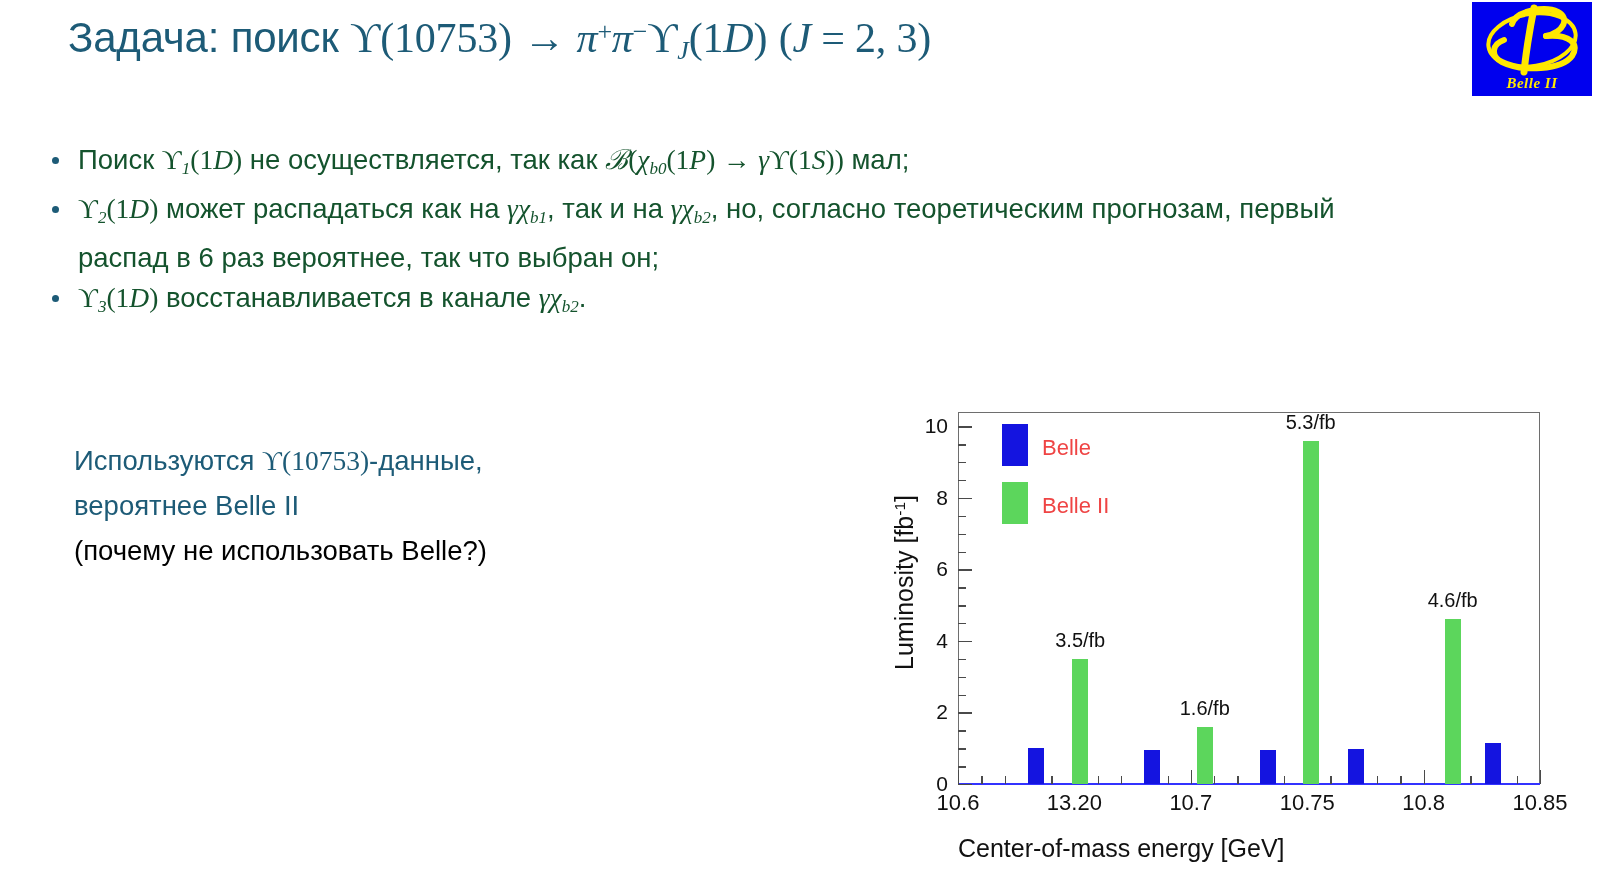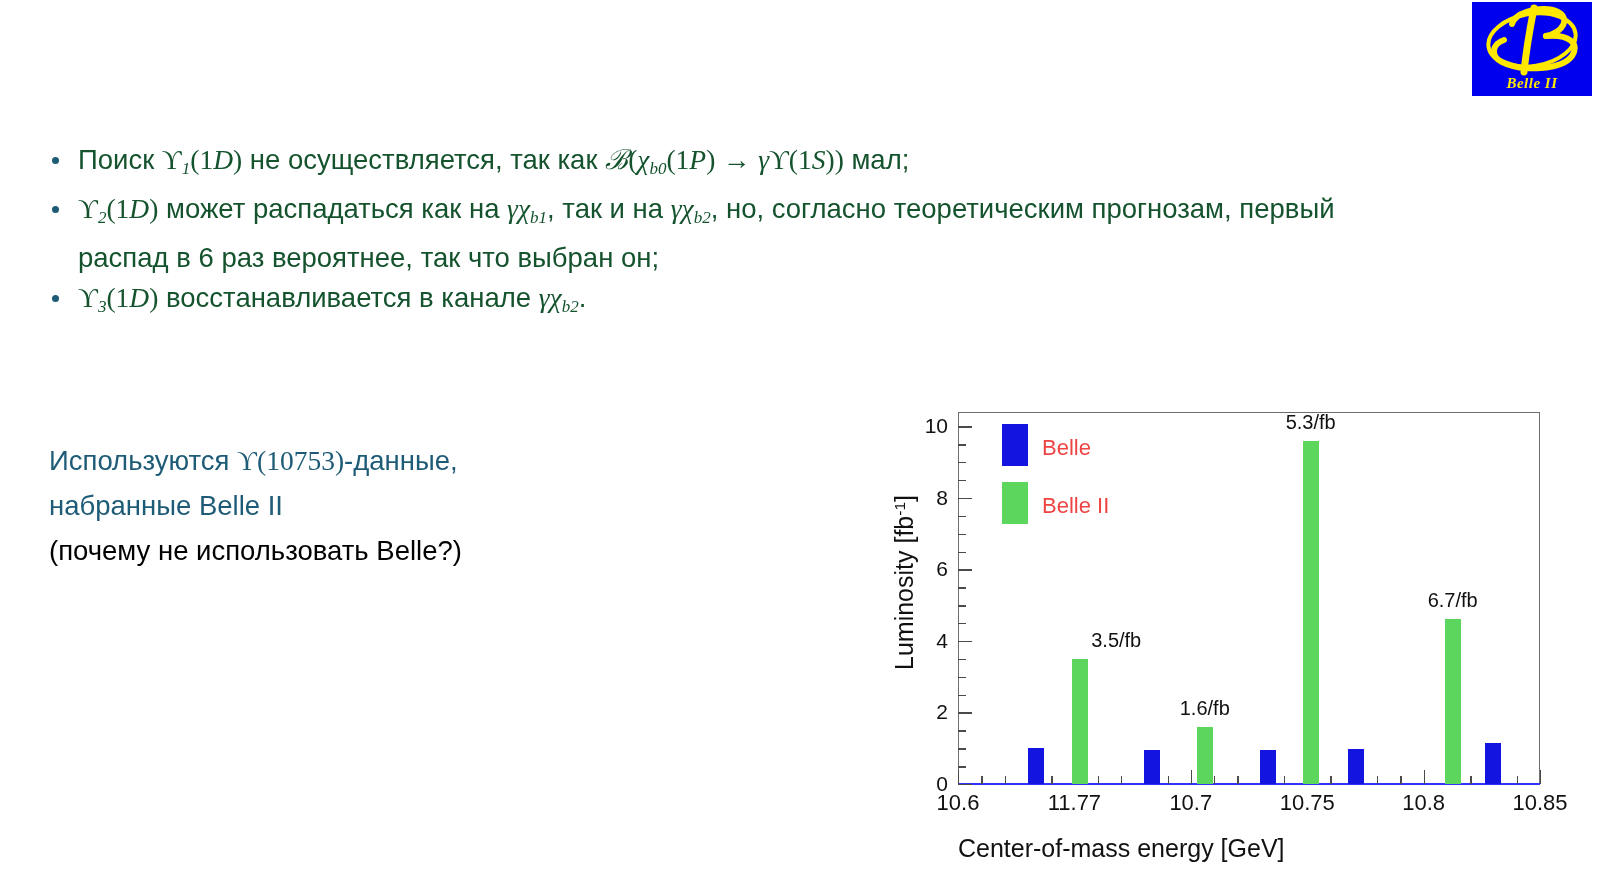--- a/index.html
+++ b/index.html
@@ -59,21 +59,21 @@
   .bullet { position: relative; padding-left: 52px; margin: 0; }
   .bullet .dot {
     position: absolute; left: 26px; top: 0.62em;
     width: 7px; height: 7px; border-radius: 50%;
     background: #1d5b77;
   }
 
   
   .para {
     position: absolute;
-    left: 49px; top: 438px;
+    left: 74px; top: 438px;
     font-size: 27.5px;
     line-height: 45px;
     color: #1d5b77;
     white-space: nowrap;
   }
   .para .blackline { color: #000000; }
 
   
   .chart-wrap {
     position: absolute;
@@ -159,20 +159,25 @@
     position: absolute; left: 40px; top: 11px;
     font-size: 22px; font-weight: normal; color: #ef4444;
     white-space: nowrap;
   }
 </style>
 </head>
 <body>
 
 <div id="slide">
 
+  <div class="title">
+    Задача: поиск <span class="mathrm">ϒ(10753)</span> →
+    <span class="mathit">π</span><sup class="m">+</sup><span class="mathit">π</span><sup class="m">−</sup><span class="mathrm">ϒ</span><sub class="m">J</sub><span class="mathrm">(1<span class="mathit">D</span>)</span>
+    <span class="mathrm">(<span class="mathit">J</span> = 2, 3)</span>
+  </div>
 
   <div class="logo">
     <svg width="120" height="84" viewBox="0 0 120 84">
 
       <g fill="none" stroke="#ffe800" stroke-width="6" stroke-linecap="round">
         <path d="M40 24 C 44 10, 74 6, 86 12 C 98 18, 92 32, 74 36"></path>
         <path d="M74 36 C 98 34, 108 44, 100 56 C 90 70, 50 72, 30 62 C 18 56, 20 44, 32 40"></path>
         <path d="M62 8 C 58 28, 54 52, 52 72" stroke-width="7"></path>
       </g>
       <ellipse cx="60" cy="40" rx="44" ry="26" fill="none" stroke="#ffe800" stroke-width="4" transform="rotate(-9 60 40)"></ellipse>
@@ -202,21 +207,21 @@
       <span class="dot"></span>
       <span class="mathrm">ϒ</span><sub class="m">3</sub><span class="mathrm">(1<span class="mathit">D</span>)</span>
       восстанавливается в канале <span class="mathit">γχ</span><sub class="m">b2</sub>.
     </p>
   </div>
 
   <div class="para">
     <div>
       Используются <span class="mathrm">ϒ(10753)</span>-данные,
     </div>
-    <div>набранные Belle II</div>
+    <div>вероятнее Belle II</div>
     <div class="blackline">(почему не использовать Belle?)</div>
   </div>
 
   <div class="chart-wrap">
     <div class="plot-frame"></div>
     <div class="axis-zero"></div>
 
     <div id="ticks-layer">
         <div class="ytick" style="left: 96px; top: 412px; width: 14px;"></div>
         <div class="ytick-label" style="top: 412px; left: 52px;">0</div>
@@ -241,21 +246,21 @@
         <div class="ytick" style="left: 96px; top: 215.269px; width: 8px;"></div>
         <div class="ytick" style="left: 96px; top: 179.5px; width: 8px;"></div>
         <div class="ytick" style="left: 96px; top: 161.615px; width: 8px;"></div>
         <div class="ytick" style="left: 96px; top: 143.731px; width: 8px;"></div>
         <div class="ytick" style="left: 96px; top: 107.962px; width: 8px;"></div>
         <div class="ytick" style="left: 96px; top: 90.0769px; width: 8px;"></div>
         <div class="ytick" style="left: 96px; top: 72.1923px; width: 8px;"></div>
         <div class="xtick" style="left: 96px; top: 398px; height: 14px;"></div>
         <div class="xtick-label" style="left: 96px; top: 418px;">10.6</div>
         <div class="xtick" style="left: 212.4px; top: 398px; height: 14px;"></div>
-        <div class="xtick-label" style="left: 212.4px; top: 418px;">11.77</div>
+        <div class="xtick-label" style="left: 212.4px; top: 418px;">13.20</div>
         <div class="xtick" style="left: 328.8px; top: 398px; height: 14px;"></div>
         <div class="xtick-label" style="left: 328.8px; top: 418px;">10.7</div>
         <div class="xtick" style="left: 445.2px; top: 398px; height: 14px;"></div>
         <div class="xtick-label" style="left: 445.2px; top: 418px;">10.75</div>
         <div class="xtick" style="left: 561.6px; top: 398px; height: 14px;"></div>
         <div class="xtick-label" style="left: 561.6px; top: 418px; text-align: right;">10.8</div>
         <div class="xtick" style="left: 678px; top: 398px; height: 14px;"></div>
         <div class="xtick-label" style="left: 678px; top: 418px;">10.85</div>
         <div class="xtick" style="left: 119.28px; top: 404px; height: 8px;"></div>
         <div class="xtick" style="left: 142.56px; top: 404px; height: 8px;"></div>
@@ -278,27 +283,27 @@
         <div class="xtick" style="left: 631.44px; top: 404px; height: 8px;"></div>
         <div class="xtick" style="left: 654.72px; top: 404px; height: 8px;"></div>
       </div>
     <div id="bars-layer">
         <div class="bar belle" style="left: 165.988px; top: 376.231px; width: 16px; height: 35.7692px;"></div>
         <div class="bar belle" style="left: 282.388px; top: 378.019px; width: 16px; height: 33.9808px;"></div>
         <div class="bar belle" style="left: 397.624px; top: 378.019px; width: 16px; height: 33.9808px;"></div>
         <div class="bar belle" style="left: 486.088px; top: 376.946px; width: 16px; height: 35.0538px;"></div>
         <div class="bar belle" style="left: 623.44px; top: 370.865px; width: 16px; height: 41.1346px;"></div>
         <div class="bar belle2" style="left: 210.22px; top: 286.808px; width: 16px; height: 125.192px;"></div>
-        <div class="bar-label" style="left: 218.22px; top: 256.808px; margin-left: 36px;">3.5/fb</div>
+        <div class="bar-label" style="left: 218.22px; top: 256.808px;">3.5/fb</div>
         <div class="bar belle2" style="left: 334.768px; top: 354.769px; width: 16px; height: 57.2308px;"></div>
         <div class="bar-label" style="left: 342.768px; top: 324.769px;">1.6/fb</div>
         <div class="bar belle2" style="left: 440.692px; top: 68.6154px; width: 16px; height: 343.385px;"></div>
         <div class="bar-label" style="left: 448.692px; top: 38.6154px;">5.3/fb</div>
         <div class="bar belle2" style="left: 582.7px; top: 247.462px; width: 16px; height: 164.538px;"></div>
-        <div class="bar-label" style="left: 590.7px; top: 217.462px;">6.7/fb</div>
+        <div class="bar-label" style="left: 590.7px; top: 217.462px;">4.6/fb</div>
       </div>
 
     <div class="legend">
       <div class="legend-row">
         <span class="legend-swatch belle"></span>
         <span class="legend-text">Belle</span>
       </div>
       <div class="legend-row">
         <span class="legend-swatch belle2"></span>
         <span class="legend-text">Belle II</span>

